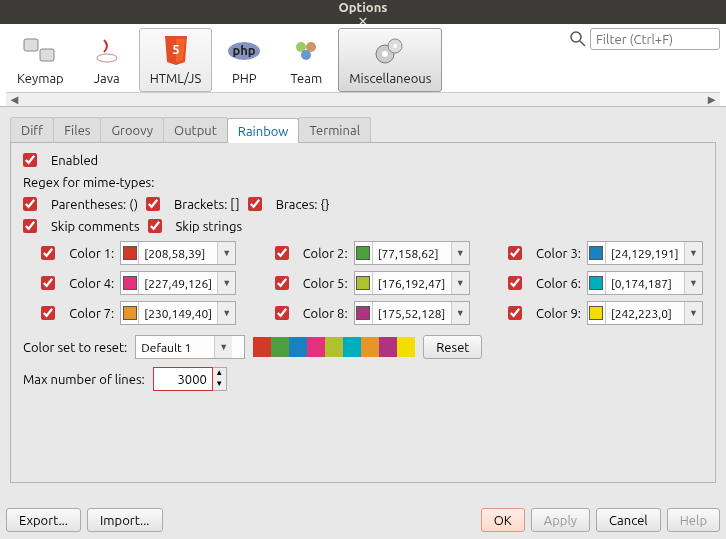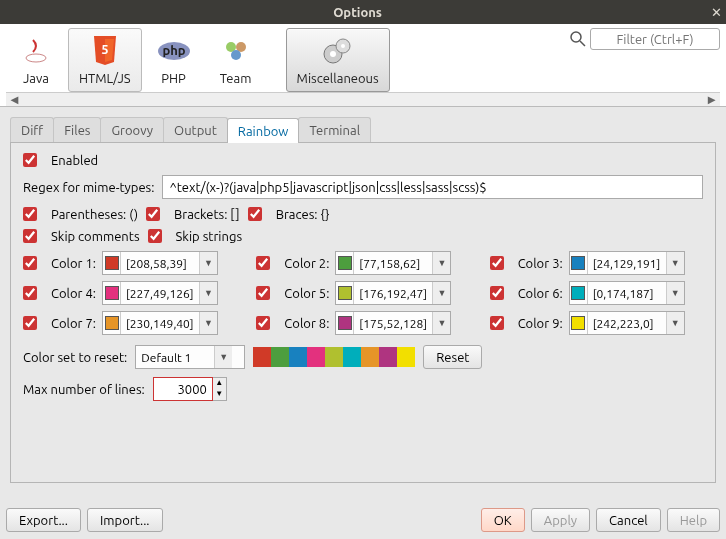--- a/index.html
+++ b/index.html
@@ -1,41 +1,41 @@
 <!DOCTYPE html>
 <html><head>
 <meta charset="utf-8">
 <style>
 * { box-sizing: border-box; margin: 0; padding: 0; font-family: "Segoe UI", Ubuntu, sans-serif; font-size: 13px; }
 body { background: #e8e8e8; width: 726px; height: 539px; overflow: hidden; }
-.titlebar { background: #3c3b37; color: #dfdbd2; height: 24px; display: flex; align-items: center; padding: 0 4px; }
+.titlebar { background: #3c3b37; color: #dfdbd2; height: 24px; display: flex; align-items: center; padding: 0 4px; flex-direction: column; }
 .titlebar .title { flex: 1; text-align: center; font-weight: bold; }
 .titlebar .close { color: #dfdbd2; cursor: pointer; }
 .toolbar-wrap { background: #fff; border-bottom: 1px solid #bbb; padding: 4px 6px 0 6px; position: relative; }
 .toolbar { display: flex; gap: 2px; align-items: flex-start; }
 .tbbtn { display: flex; flex-direction: column; align-items: center; padding: 4px 10px 6px 10px; border: 1px solid transparent; border-radius: 3px; cursor: pointer; min-width: 60px; }
-.tbbtn.active { background: linear-gradient(#f8f8f8,#d8d8d8); border: 1px solid #999; box-shadow: inset 0 1px 0 #fff; margin-left: 18px; }
+.tbbtn.active { background: linear-gradient(#f8f8f8,#d8d8d8); border: 1px solid #999; box-shadow: inset 0 1px 0 #fff; }
 .tbbtn.sel2 { background: linear-gradient(#fafafa,#eaeaea); border: 1px solid #bbb; }
 .tbicon { width: 36px; height: 36px; display: flex; align-items: center; justify-content: center; }
 .tbbtn span.lbl { margin-top: 2px; color: #222; }
 .search-wrap { margin-left: auto; display: flex; align-items: center; gap: 4px; }
-.search-wrap input { width: 130px; height: 22px; border: 1px solid #aaa; border-radius: 3px; padding: 0 5px; color: #737373; text-align: center; }
+.search-wrap input { width: 130px; height: 22px; border: 1px solid #aaa; border-radius: 3px; padding: 0 5px; color: #737373; }
 .scrollrow { height: 14px; background: #efefef; border-top: 1px solid #ccc; display: flex; justify-content: space-between; align-items: center; padding: 0 2px; color: #666; font-size: 10px; }
 .main { padding: 10px 10px 12px 10px; }
 .tabrow { display: flex; border-bottom: 1px solid #b5b5b5; }
 .tab { padding: 5px 10px; background: #dedede; border: 1px solid #c5c5c5; border-bottom: none; margin-right: -1px; color: #555; cursor: pointer; border-radius: 3px 3px 0 0; }
 .tab.active { background: #fff; color: #0369a1; border-color: #b5b5b5; position: relative; top: 1px; }
 .panel { background: #fff0; border: 1px solid #b5b5b5; border-top: none; padding: 10px 12px; height: 340px; }
 .row { display: flex; align-items: center; gap: 8px; margin-bottom: 8px; flex-wrap: wrap; }
 .chk { display: inline-flex; align-items: center; gap: 14px; }
 .chk input { accent-color: #cc3333; width: 14px; height: 14px; }
 .field { display: flex; align-items: center; gap: 8px; flex: 1; }
 .field input.txt { flex: 1; height: 24px; border: 1px solid #aaa; padding: 0 6px; }
 .colorgrid { display: grid; grid-template-columns: repeat(3, 1fr); gap: 6px 20px; margin-bottom: 10px; }
-.coloritem { display: flex; align-items: center; gap: 6px; }
+.coloritem { display: flex; align-items: center; gap: 6px; justify-content: flex-end; }
 .swatch { width: 14px; height: 14px; border: 1px solid #555; display: inline-block; }
 .combo { display: flex; align-items: center; height: 24px; border: 1px solid #aaa; background: #fdfdfd; }
 .combo .sw { width: 18px; display: flex; align-items: center; justify-content: center; border-right: 1px solid #ccc; height: 100%; }
 .combo .val { padding: 0 5px; min-width: 78px; font-size: 12px; }
 .combo .dd { width: 18px; text-align: center; border-left: 1px solid #ccc; color: #555; font-size: 9px; background: #eee; height: 100%; display:flex; align-items:center; justify-content:center; }
 .palette { display: flex; }
 .palette span { width: 18px; height: 20px; }
 .btn { height: 24px; padding: 0 12px; background: linear-gradient(#fafafa,#e4e4e4); border: 1px solid #aaa; border-radius: 3px; cursor: pointer; }
 .btn.disabled { color: #999; }
 .btn.primary { border-color: #d98; background: linear-gradient(#ffeee8,#ffd8c8); }
@@ -52,20 +52,29 @@
 
 <div class="titlebar">
   <span class="title">Options</span>
   <span class="close">✕</span>
 </div>
 
 <div class="toolbar-wrap">
   <div class="toolbar">
     <div class="tbbtn">
       <span class="tbicon">
+          <svg width="34" height="28">
+            <rect x="1" y="2" width="14" height="12" rx="2" fill="#ddd" stroke="#888"></rect>
+            <rect x="17" y="12" width="14" height="12" rx="2" fill="#ddd" stroke="#888"></rect>
+          </svg>
+        </span>
+      <span class="lbl">Keymap</span>
+    </div>
+    <div class="tbbtn">
+      <span class="tbicon">
           <svg width="30" height="30">
             <ellipse cx="15" cy="22" rx="10" ry="4" fill="#fff" stroke="#c88"></ellipse>
             <path d="M12 4 Q18 10 12 16" stroke="#c33" fill="none" stroke-width="2"></path>
           </svg>
         </span>
       <span class="lbl">Java</span>
     </div>
     <div class="tbbtn sel2">
       <span class="tbicon">
           <svg width="30" height="34">
@@ -134,21 +143,20 @@
 
   <div class="panel">
     <div class="row">
       <label class="chk">
           <input type="checkbox" checked="" style="">
           <span>Enabled</span>
         </label>
     </div>
     <div class="row field">
       <span>Regex for mime-types:</span>
-      <input class="txt" value="^text/(x-)?(java|php5|javascript|json|css|less|sass|scss)$" style="">
     </div>
     <div class="row">
       <label class="chk">
           <input type="checkbox" checked="" style="">
           <span>Parentheses: ()</span>
         </label>
       <label class="chk">
           <input type="checkbox" checked="" style="">
           <span>Brackets: []</span>
         </label>

